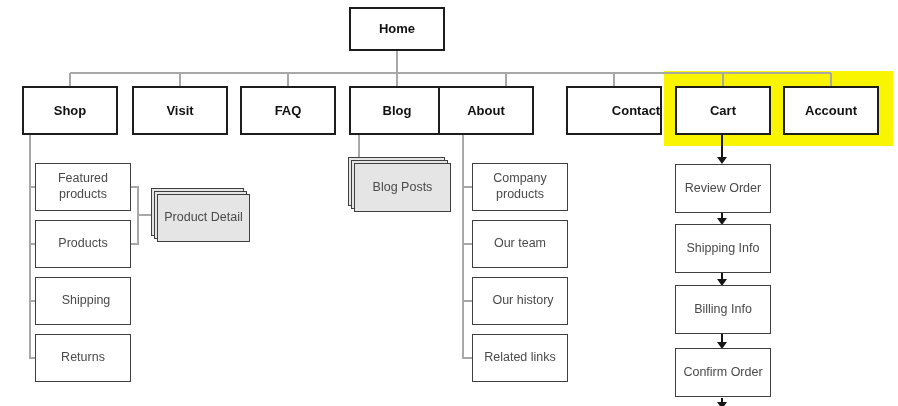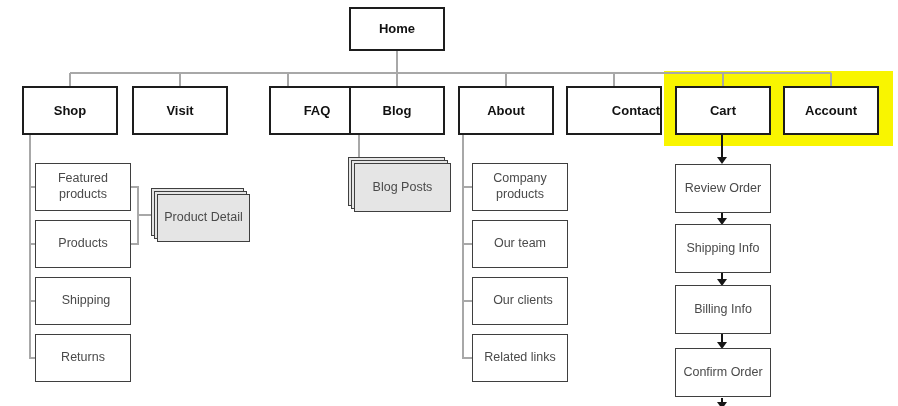--- a/index.html
+++ b/index.html
@@ -16,22 +16,22 @@
     position:absolute;box-sizing:border-box;background:#fff;border:2px solid var(--node-border,#1d1d1d);
     display:flex;align-items:center;justify-content:center;text-align:center;
     font-size:13px;font-weight:700;color:#111;z-index:3;line-height:1.2;
   }
   .child{
     border:1.5px solid var(--child-border,#3f3f3f);font-weight:400;font-size:12.5px;
     color:var(--child-text,#4a4a4a);line-height:1.25;padding:2px;
   }
   #home{left:349px;top:7px;width:96px;height:44px;}
   .nav{top:86px;width:96px;height:49px;}
-  #shop{left:22px;} #visit{left:132px;} #faq{left:240px;margin-left:29px;} #blog{left:349px;}
-  #about{left:458px;} #contact{left:566px;padding-left:44px;} #cart{left:675px;} #account{left:783px;}
+  #shop{left:22px;} #visit{left:132px;} #faq{left:240px;} #blog{left:349px;}
+  #about{left:438px;} #contact{left:566px;padding-left:44px;} #cart{left:675px;} #account{left:783px;}
   
   .scol{left:35px;width:96px;height:48px;}
   .acol{left:472px;width:96px;height:48px;}
   .row1{top:163px;} .row2{top:220px;} .row3{top:277px;padding-left:8px;} .row4{top:334px;}
   
   .ccol{left:675px;width:96px;height:49px;}
   #review{top:164px;} #shipinfo{top:224px;} #billinfo{top:285px;} #confirm{top:348px;}
   
   .stack{position:absolute;z-index:3;}
   .layer{position:absolute;box-sizing:border-box;background:#e5e5e5;border:1.5px solid var(--child-border,#3f3f3f);}
@@ -118,21 +118,21 @@
   </div>
 
   <div id="bp-stack" class="stack">
     <div class="layer l2"></div>
     <div class="layer l1"></div>
     <div class="layer front">Blog Posts</div>
   </div>
 
   <div class="node child acol row1">Company products</div>
   <div class="node child acol row2">Our team</div>
-  <div class="node child acol row3">Our clients</div>
+  <div class="node child acol row3">Our history</div>
   <div class="node child acol row4">Related links</div>
 
   <div id="review" class="node child ccol">Review Order</div>
   <div id="shipinfo" class="node child ccol">Shipping Info</div>
   <div id="billinfo" class="node child ccol">Billing Info</div>
   <div id="confirm" class="node child ccol">Confirm Order</div>
 
 </div>
 
 </body></html>

